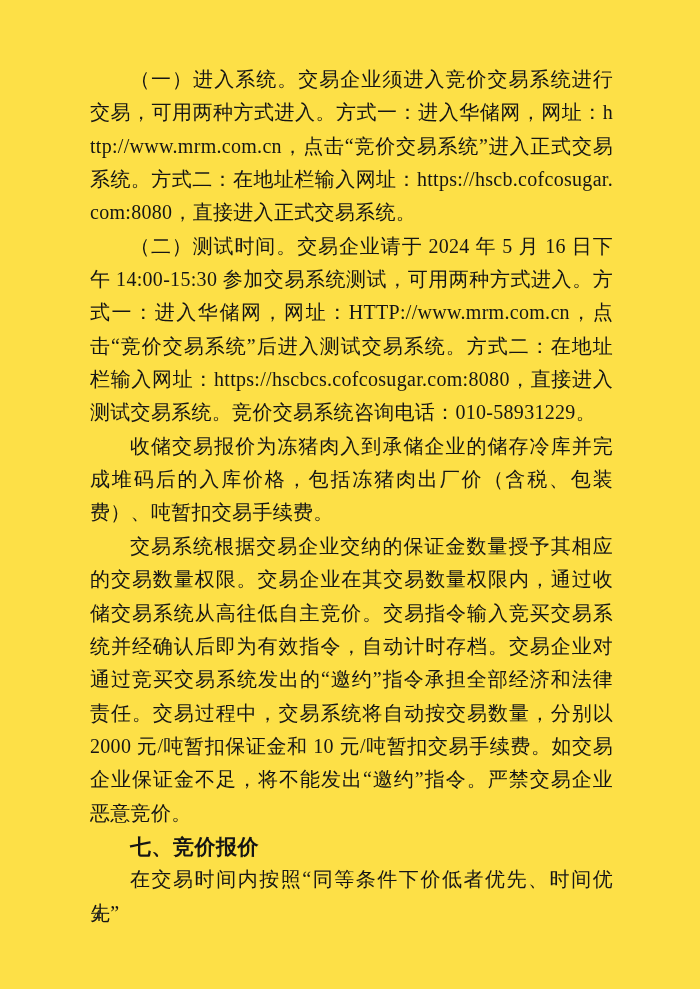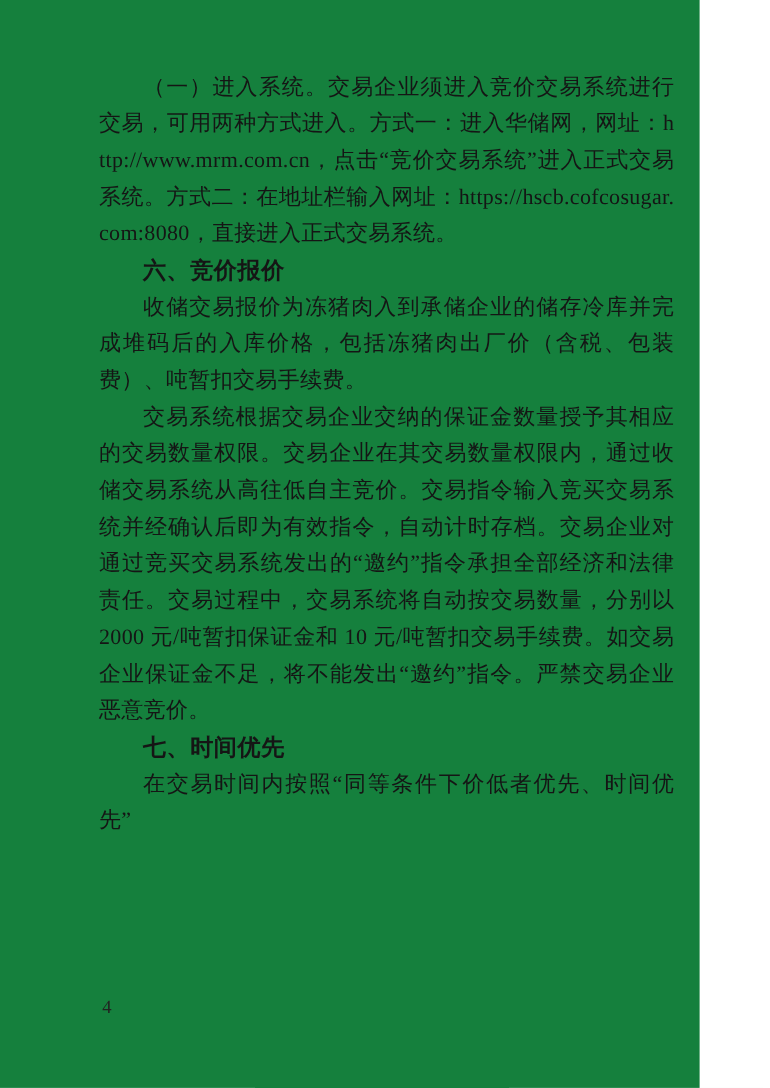--- a/index.html
+++ b/index.html
@@ -2,23 +2,23 @@
 <html lang="zh"><head>
 <meta charset="utf-8">
 <style>
   html, body {
     margin: 0;
     padding: 0;
     background: #ffffff;
   }
   .page {
     position: relative;
-    width: 636px;
+    width: 700px;
     height: 989px;
-    background: #15803d;
+    background: #fde047;
     overflow: hidden;
     color: #151515;
     font-family: "Liberation Serif", "DejaVu Serif", serif;
   }
   .content {
     position: absolute;
     top: 63px;
     left: 90px;
     width: 523px;
   }
@@ -50,20 +50,20 @@
     color: #222222;
     font-family: "Liberation Serif", "DejaVu Serif", serif;
   }
 </style>
 </head>
 <body>
 
 <div class="page">
   <div class="content">
     <p>（一）进入系统。交易企业须进入竞价交易系统进行交易，可用两种方式进入。方式一：进入华储网，网址：http://www.mrm.com.cn，点击“竞价交易系统”进入正式交易系统。方式二：在地址栏输入网址：https://hscb.cofcosugar.com:8080，直接进入正式交易系统。</p>
-    <h3>六、竞价报价</h3>
+    <p>（二）测试时间。交易企业请于 2024 年 5 月 16 日下午 14:00-15:30 参加交易系统测试，可用两种方式进入。方式一：进入华储网，网址：HTTP://www.mrm.com.cn，点击“竞价交易系统”后进入测试交易系统。方式二：在地址栏输入网址：https://hscbcs.cofcosugar.com:8080，直接进入测试交易系统。竞价交易系统咨询电话：010-58931229。</p>
     <p>收储交易报价为冻猪肉入到承储企业的储存冷库并完成堆码后的入库价格，包括冻猪肉出厂价（含税、包装费）、吨暂扣交易手续费。</p>
     <p>交易系统根据交易企业交纳的保证金数量授予其相应的交易数量权限。交易企业在其交易数量权限内，通过收储交易系统从高往低自主竞价。交易指令输入竞买交易系统并经确认后即为有效指令，自动计时存档。交易企业对通过竞买交易系统发出的“邀约”指令承担全部经济和法律责任。交易过程中，交易系统将自动按交易数量，分别以 2000 元/吨暂扣保证金和 10 元/吨暂扣交易手续费。如交易企业保证金不足，将不能发出“邀约”指令。严禁交易企业恶意竞价。</p>
-    <h3>七、时间优先</h3>
+    <h3>七、竞价报价</h3>
     <p>在交易时间内按照“同等条件下价低者优先、时间优先”</p>
   </div>
   <div class="page-number">4</div>
 </div>
 
 </body></html>

